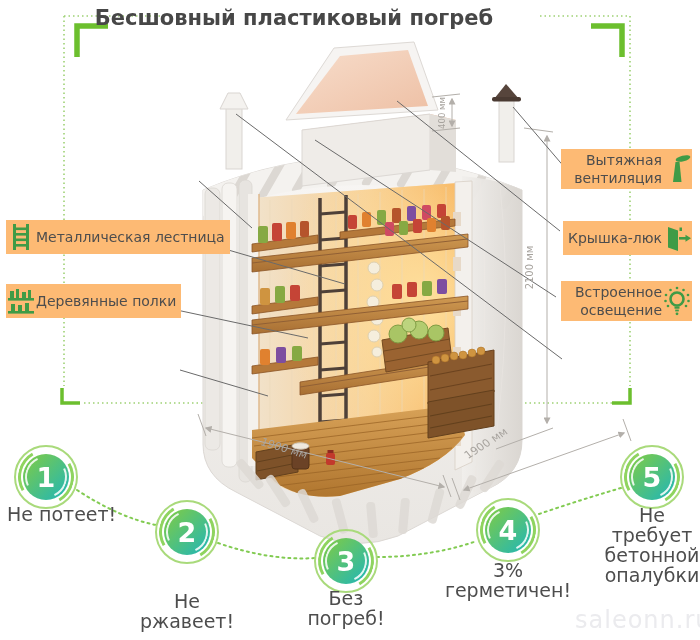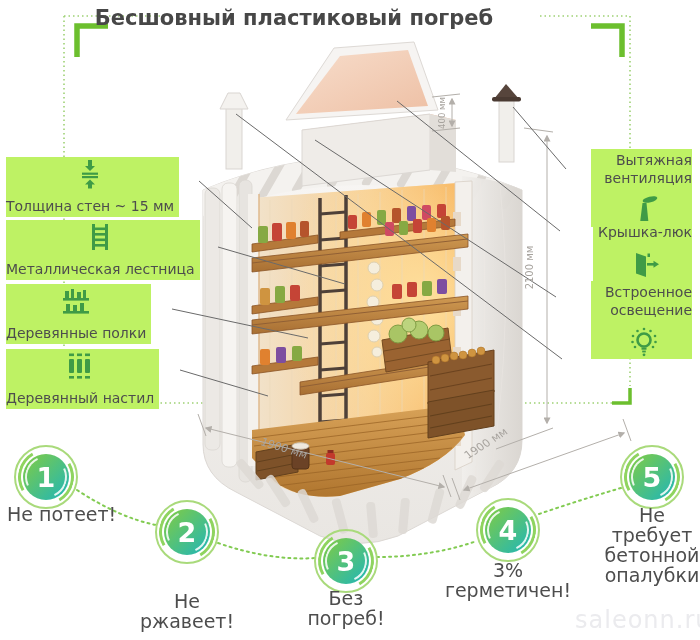--- a/index.html
+++ b/index.html
@@ -3,22 +3,22 @@
 <meta charset="utf-8">
 <style>
   html,body{margin:0;padding:0;background:#fff;}
   body{width:700px;height:640px;position:relative;overflow:hidden;
        font-family:"DejaVu Sans","Liberation Sans",sans-serif;color:#4d4d4d;}
   .stage{position:absolute;inset:0;}
   svg.art{position:absolute;left:0;top:0;z-index:0;}
   .title{position:absolute;left:0;top:6px;width:588px;text-align:center;
          font-size:21px;font-weight:bold;color:#474747;z-index:2;margin:0;}
   
-  .side-row{position:absolute;display:flex;align-items:center;gap:8px;
-            background:#bef264;z-index:2;flex-direction:column;}
+  .side-row{position:absolute;display:flex;align-items:center;
+            background:#fdba74;z-index:2;}
   .side-row .txt{font-size:14px;line-height:18px;color:#4d4d4d;}
   .side-row.left{left:6px;padding:2px 5px 2px 0;}
   .side-row.right{right:8px;padding:2px 0 2px 5px;text-align:right;}
   .icon{width:30px;height:30px;display:inline-block;flex:0 0 30px;}
   .icon svg{width:30px;height:30px;display:block;}
   .r-txt{max-width:96px;}
   
   .dim{position:absolute;font-size:10px;color:#a7a39e;z-index:1;white-space:nowrap;}
   
   .fcircle{position:absolute;width:64px;height:64px;z-index:2;}
@@ -347,31 +347,20 @@
   <g stroke="#82cb52" stroke-width="2" stroke-dasharray="2,4" fill="none" stroke-linecap="round">
     <path d="M77,490 Q120,518 156,525"></path>
     <path d="M218,543 Q270,561 315,558"></path>
     <path d="M377,557 Q430,557 477,541"></path>
     <path d="M539,514 Q580,500 621,488"></path>
   </g>
 </svg>
 
 <h1 class="title">Бесшовный пластиковый погреб</h1>
 
-<div class="side-row left" style="top:157px">
-  <span class="icon">
-    <svg viewBox="0 0 30 30" fill="#3f9b46">
-      <polygon points="15,12 10,7 13,7 13,1 17,1 17,7 20,7"></polygon>
-      <rect x="7" y="13.6" width="16" height="2.2"></rect>
-      <rect x="7" y="17" width="16" height="2.2"></rect>
-      <polygon points="15,20.6 20,25.6 17,25.6 17,29.5 13,29.5 13,25.6 10,25.6"></polygon>
-    </svg>
-      </span>
-  <span class="txt">Толщина стен ~ 15 мм</span>
-</div>
 <div class="side-row left" style="top:220px">
   <span class="icon">
     <svg viewBox="0 0 30 30" fill="#3f9b46">
       <rect x="7" y="2" width="3" height="26"></rect>
           <rect x="20" y="2" width="3" height="26"></rect>
       <rect x="9" y="5.5" width="12" height="2.6"></rect>
           <rect x="9" y="11" width="12" height="2.6"></rect>
       <rect x="9" y="16.5" width="12" height="2.6"></rect>
           <rect x="9" y="22" width="12" height="2.6"></rect>
     </svg>
@@ -386,36 +375,20 @@
       <rect x="4" y="5" width="4" height="7"></rect>
           <rect x="10" y="3" width="3" height="9"></rect>
       <rect x="16" y="6" width="4" height="6"></rect>
           <rect x="22" y="4" width="3" height="8"></rect>
       <rect x="5" y="18" width="4" height="7"></rect>
           <rect x="12" y="19" width="4" height="6"></rect>
       <rect x="19" y="17" width="4" height="8"></rect>
     </svg>
       </span>
   <span class="txt">Деревянные полки</span>
-</div>
-<div class="side-row left" style="top:349px">
-  <span class="icon">
-    <svg viewBox="0 0 30 30" fill="#3f9b46">
-      <rect x="4" y="2.5" width="5" height="2.6"></rect>
-          <rect x="12" y="2.5" width="5" height="2.6"></rect>
-          <rect x="20" y="2.5" width="5" height="2.6"></rect>
-      <rect x="4" y="8" width="5" height="14" rx="1"></rect>
-          <rect x="12" y="8" width="5" height="14" rx="1"></rect>
-          <rect x="20" y="8" width="5" height="14" rx="1"></rect>
-      <rect x="4" y="25" width="5" height="2.6"></rect>
-          <rect x="12" y="25" width="5" height="2.6"></rect>
-          <rect x="20" y="25" width="5" height="2.6"></rect>
-    </svg>
-      </span>
-  <span class="txt">Деревянный настил</span>
 </div>
 
 <div class="side-row right" style="top:149px">
   <span class="txt r-txt">Вытяжная вентиляция</span>
   <span class="icon">
     <svg viewBox="0 0 30 30" fill="#3f9b46">
       <polygon points="11,28 13.5,8 17.5,8 19.5,28"></polygon>
       <ellipse cx="21" cy="4.5" rx="7.5" ry="2.8" transform="rotate(-14 21 4.5)"></ellipse>
     </svg>
       </span>

